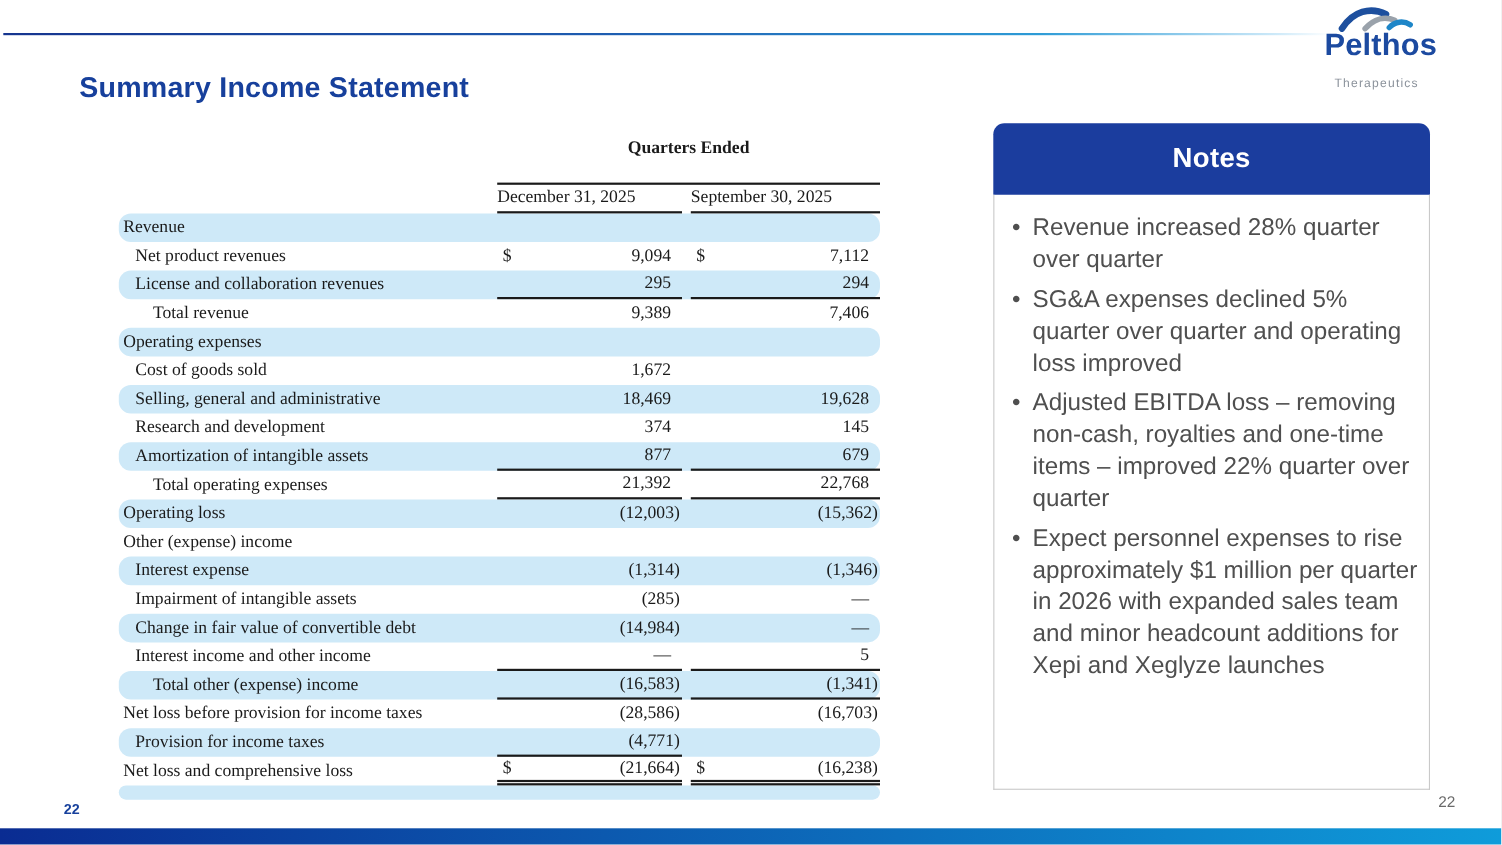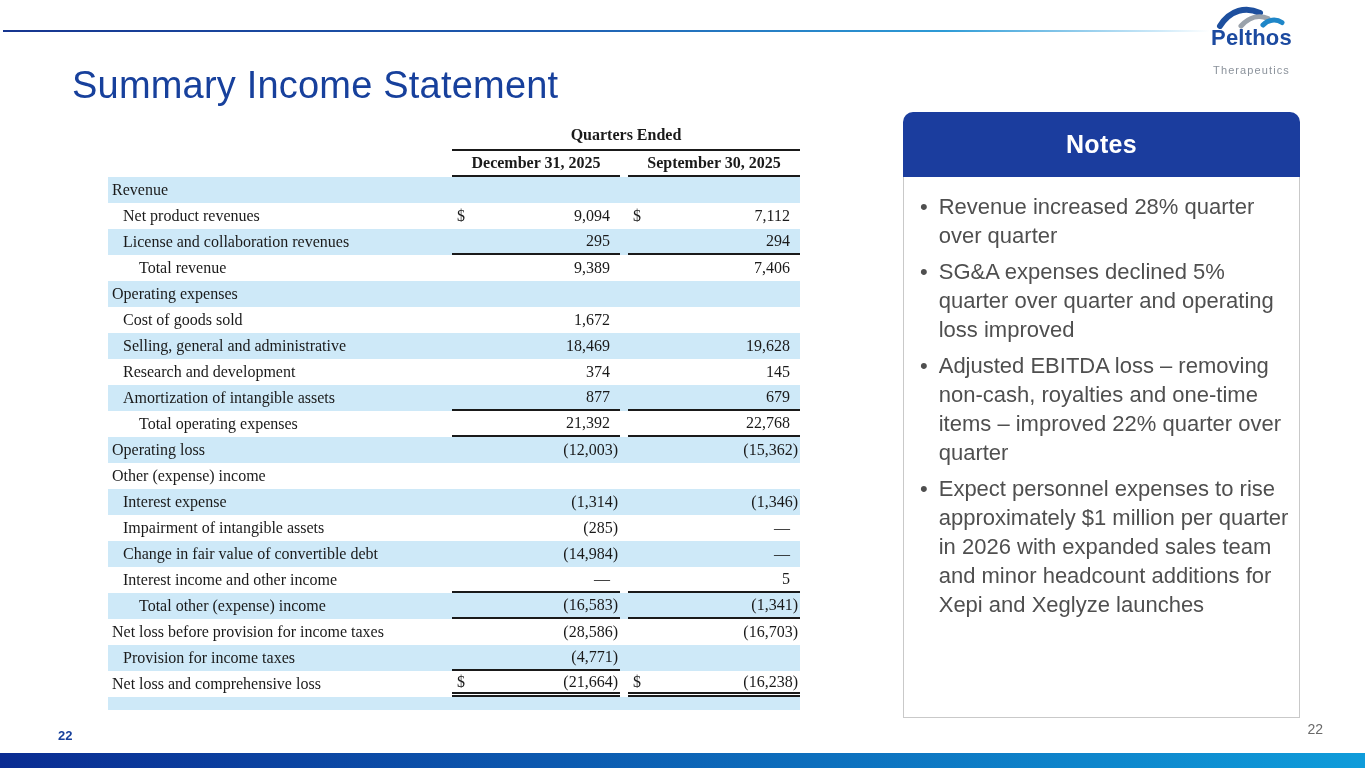--- a/index.html
+++ b/index.html
@@ -10,43 +10,43 @@
   }
   html,body{margin:0;padding:0;background:#e8e8e8;}
   .slide{position:relative;width:1365px;height:768px;background:#ffffff;overflow:hidden;
          font-family:"Liberation Sans","DejaVu Sans",sans-serif;}
 
   
   .top-rule{position:absolute;left:3px;top:30px;width:1207px;height:2px;
     background:linear-gradient(to right,#16358f 0%,#1e5cb0 45%,var(--accent-light-blue) 78%,#cfeaf9 96%,rgba(255,255,255,0) 100%);}
   .logo{position:absolute;left:1204px;top:5px;width:95px;text-align:center;line-height:1;}
   .logo svg{display:block;margin:0 auto -2px auto;}
-  .logo-name{font-size:22px;font-weight:700;color:var(--logo-blue);letter-spacing:0.2px;}
+  .logo-name{font-size:28px;font-weight:700;color:var(--logo-blue);letter-spacing:0.2px;}
   .logo-sub{font-size:11px;color:var(--logo-gray);letter-spacing:1.1px;margin-top:16px;}
 
   
-  .title{position:absolute;left:72px;top:64px;font-size:38px;font-weight:400;
+  .title{position:absolute;left:72px;top:64px;font-size:26px;font-weight:700;
          color:var(--brand-blue);letter-spacing:0.2px;}
 
   
   .table{position:absolute;left:108px;top:126px;width:692px;color:var(--table-line);
          font-family:"Liberation Serif","DejaVu Serif",serif;font-size:16px;}
   .hdr-row{display:flex;}
   .hdr-spacer{width:344px;}
   .qe{width:348px;text-align:center;font-weight:700;border-bottom:2px solid var(--table-line);
-      padding-bottom:2px;height:21px;}
+      padding-bottom:19px;height:21px;}
   .date-row{display:flex;margin-top:1px;}
-  .date-cell{text-align:center;font-weight:700;border-bottom:2px solid var(--table-line);
+  .date-cell{font-weight:400;border-bottom:2px solid var(--table-line);
       padding:2px 0 3px 0;}
   .date-c1{width:168px;}
   .date-gap{width:8px;}
   .date-c2{width:172px;}
 
   .t-row{display:flex;height:26px;align-items:stretch;}
-  .t-row.shaded{background:var(--row-shade);}
+  .t-row.shaded{background:var(--row-shade);border-radius:11px;}
   .t-row.spacer{height:13px;}
   .t-label{width:344px;display:flex;align-items:center;box-sizing:border-box;}
   .t-label.i0{padding-left:4px;}
   .t-label.i1{padding-left:15px;}
   .t-label.i2{padding-left:31px;}
   .t-cell{display:flex;align-items:center;justify-content:space-between;
           box-sizing:border-box;padding:0 10px 0 5px;}
   .t-cell.c0{width:168px;}
   .t-cell.c1{width:172px;}
   .t-gap{width:8px;}

